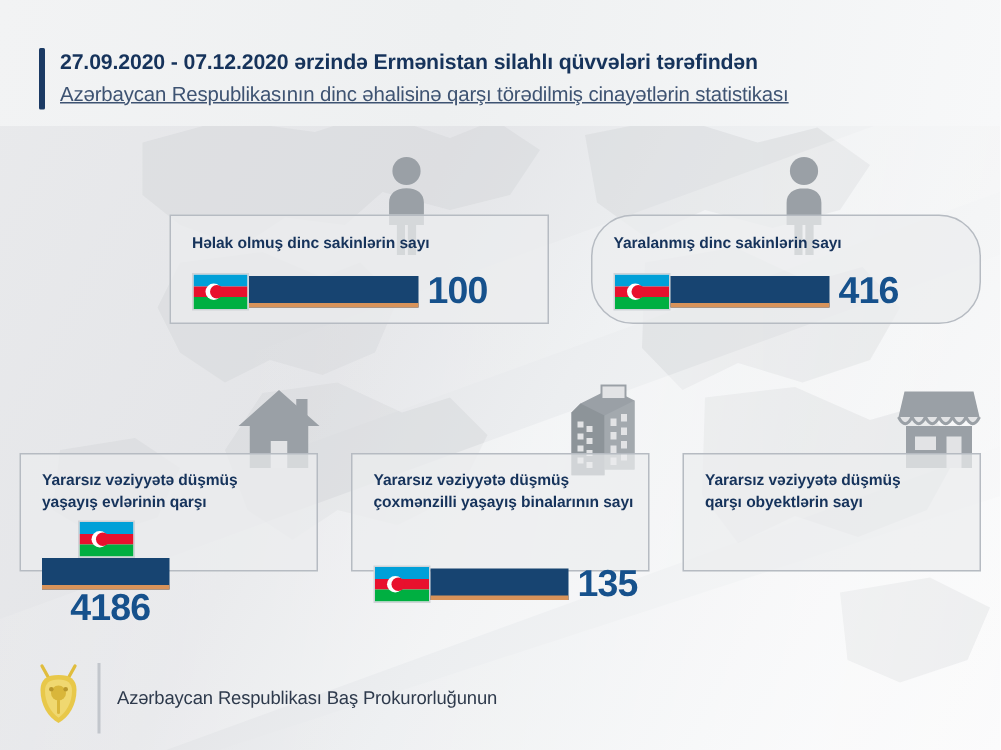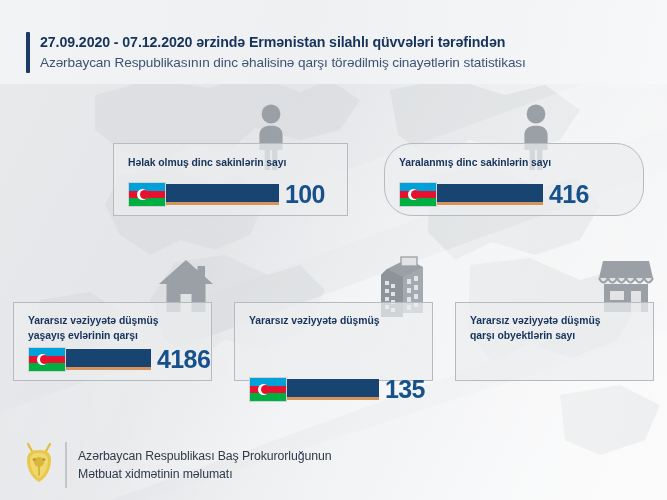--- a/index.html
+++ b/index.html
@@ -59,20 +59,21 @@
     line-height: 1.45;
     white-space: nowrap;
   }
   .header-line2 {
     font-size: 13.6px;
     font-weight: normal;
     color: #3e5372;
     letter-spacing: -0.1px;
     line-height: 1.5;
     white-space: nowrap;
+    text-decoration: underline;
   }
 
   
   .card {
     position: absolute;
     box-sizing: border-box;
     border: 1px solid #b6bbc2;
     background: rgba(236,237,239,0.72);
     z-index: 4;
   }
@@ -255,74 +256,75 @@
     <svg width="56" height="54" viewBox="0 0 56 54">
       <path d="M5 3 H51 L55 20 H1 Z" fill="#9aa0a6"></path>
       <path d="M1 20 q4.5 9 9 0 q4.5 9 9 0 q4.5 9 9 0 q4.5 9 9 0 q4.5 9 9 0 q4.5 9 9 0 Z" fill="#e2e3e5"></path>
       <path d="M1 20 q4.5 9 9 0 q4.5 9 9 0 q4.5 9 9 0 q4.5 9 9 0 q4.5 9 9 0 q4.5 9 9 0" fill="none" stroke="#9aa0a6" stroke-width="2"></path>
       <rect x="6" y="26" width="44" height="28" fill="#9aa0a6"></rect>
       <rect x="12" y="33" width="14" height="9" fill="#e2e3e5"></rect>
       <rect x="33" y="33" width="10" height="21" fill="#e2e3e5"></rect>
     </svg>
   </div>
 
-  <div class="card" style="left:113px; top:143px; width:235px; height:73px;">
+  <div class="card" style="left:113px; top:143px; width:253px; height:73px;">
     <div class="card-label" style="top:12px;">Həlak olmuş dinc sakinlərin sayı</div>
     <div class="bar-row" style="top:38px;">
       <div class="flag">
         <div class="flag-blue"></div>
           <div class="flag-red"></div>
           <div class="flag-green"></div>
         <div class="flag-crescent"></div>
       </div>
       <div class="bar-wrap">
         <div class="bar" style="width:113px;"></div>
       </div>
       <div class="value">100</div>
     </div>
   </div>
 
-  <div class="card" style="left:384px; top:143px; width:260px; height:73px;border-radius:28px;">
+  <div class="card" style="left:394px; top:143px; width:260px; height:73px;border-radius:28px;">
     <div class="card-label" style="top:12px;">Yaralanmış dinc sakinlərin sayı</div>
     <div class="bar-row" style="top:38px;">
       <div class="flag">
         <div class="flag-blue"></div>
           <div class="flag-red"></div>
           <div class="flag-green"></div>
         <div class="flag-crescent"></div>
       </div>
       <div class="bar-wrap">
         <div class="bar" style="width:106px;"></div>
       </div>
       <div class="value">416</div>
     </div>
   </div>
 
   <div class="card" style="left:13px; top:302px; width:199px; height:79px;">
     <div class="card-label" style="top:11px;">
       <span>Yararsız vəziyyətə düşmüş</span><br>
       <span>yaşayış evlərinin qarşı</span>
     </div>
-    <div class="bar-row" style="top:44px;">
+    <div class="bar-row" style="top:44px;flex-direction:column;">
       <div class="flag">
         <div class="flag-blue"></div>
           <div class="flag-red"></div>
           <div class="flag-green"></div>
         <div class="flag-crescent"></div>
       </div>
       <div class="bar-wrap">
         <div class="bar" style="width:85px;"></div>
       </div>
       <div class="value">4186</div>
     </div>
   </div>
 
   <div class="card" style="left:234px; top:302px; width:199px; height:79px;">
     <div class="card-label" style="top:11px;">
       <span>Yararsız vəziyyətə düşmüş</span><br>
+      <span>çoxmənzilli yaşayış binalarının sayı</span>
     </div>
     <div class="bar-row" style="top:44px;margin-top:30px;">
       <div class="flag">
         <div class="flag-blue"></div>
           <div class="flag-red"></div>
           <div class="flag-green"></div>
         <div class="flag-crescent"></div>
       </div>
       <div class="bar-wrap">
         <div class="bar" style="width:92px;"></div>
@@ -348,18 +350,17 @@
           <path d="M17 11 C11 11 8 13.5 8 18.5 C8 26.5 12 33 17 36.5 C22 33 26 26.5 26 18.5 C26 13.5 23 11 17 11 Z" fill="#f0d870"></path>
           <circle cx="17" cy="20" r="5" fill="#d9b63a"></circle>
           <path d="M17 25 L17 33" stroke="#d9b63a" stroke-width="2" stroke-linecap="round"></path>
           <circle cx="12.2" cy="17.5" r="1.5" fill="#b9972c"></circle>
           <circle cx="21.8" cy="17.5" r="1.5" fill="#b9972c"></circle>
         </svg>
       </div>
       <div class="footer-divider"></div>
       <div class="footer-texts">
         <div class="footer-line">Azərbaycan Respublikası Baş Prokurorluğunun</div>
-        <div class="footer-line">Mətbuat xidmətinin məlumatı</div>
       </div>
     </div>
   </div>
 
 </div>
 
 </body></html>

